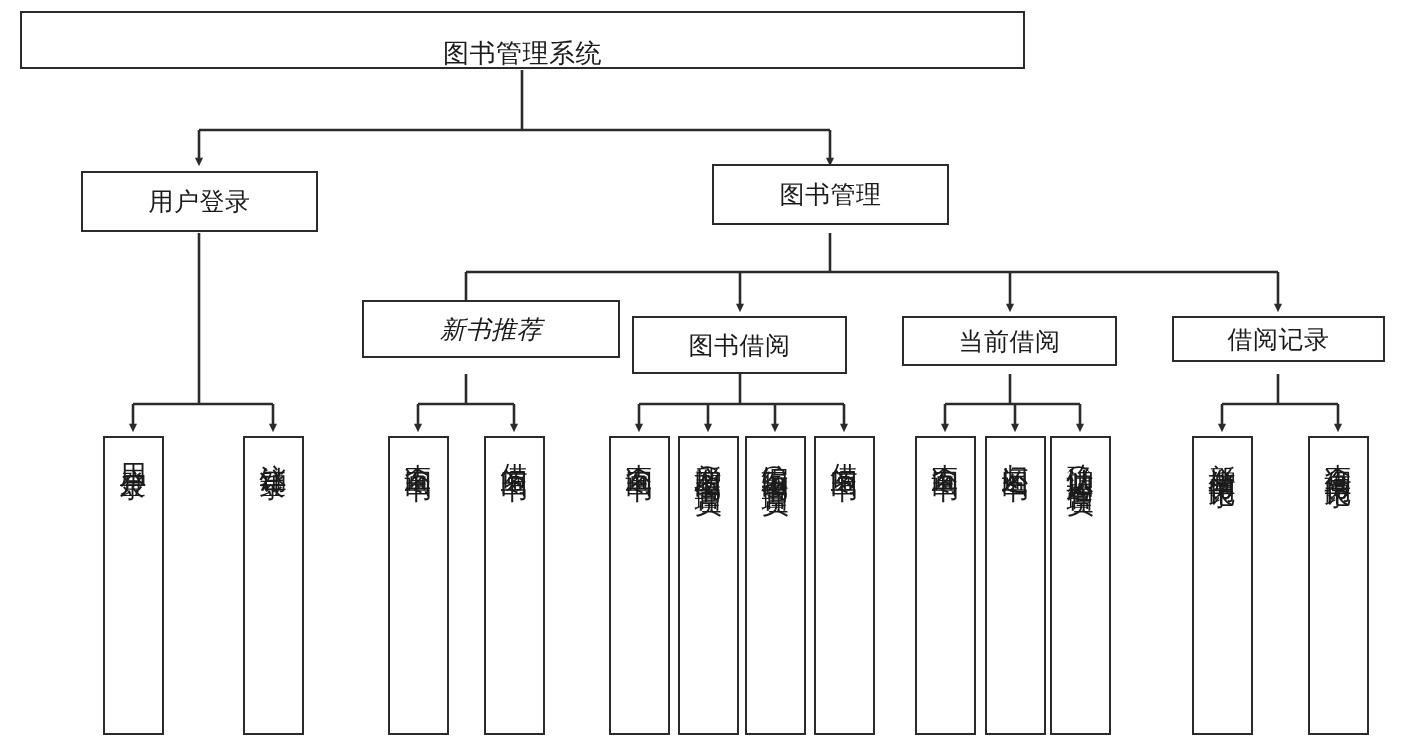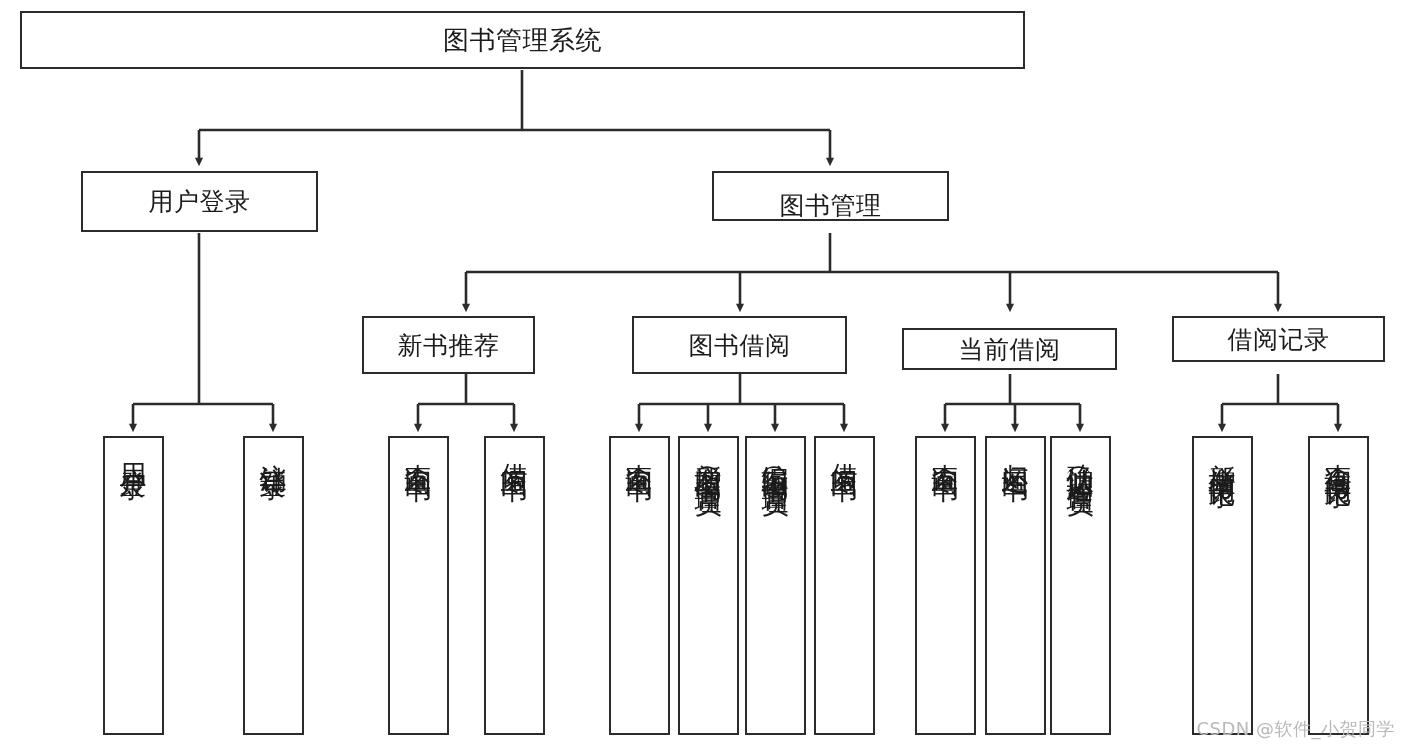--- a/index.html
+++ b/index.html
@@ -116,38 +116,38 @@
       <path d="M1015,404 L1015,428" marker-end="url(#arrow)"></path>
       <path d="M1080,404 L1080,428" marker-end="url(#arrow)"></path>
 
       <path d="M1278,374 L1278,404"></path>
       <path d="M1222,404 L1338,404"></path>
       <path d="M1222,404 L1222,428" marker-end="url(#arrow)"></path>
       <path d="M1338,404 L1338,428" marker-end="url(#arrow)"></path>
     </g>
   </svg>
 
-  <div class="node horiz root" style="left:20px; top:11px; width:1005px; height:58px;">
+  <div class="node horiz root" style="left:20px; top:11px; width:1005px; height:58px;align-items:flex-end;">
     <span class="label">图书管理系统</span>
   </div>
 
   <div class="node horiz" style="left:81px; top:171px; width:237px; height:61px;">
     <span class="label">用户登录</span>
   </div>
-  <div class="node horiz" style="left:712px; top:171px; width:237px; height:50px;align-items:flex-end;">
+  <div class="node horiz" style="left:712px; top:164px; width:237px; height:61px;">
     <span class="label">图书管理</span>
   </div>
 
-  <div class="node horiz" style="left:362px; top:316px; width:173px; height:58px;">
+  <div class="node horiz" style="left:362px; top:300px; width:258px; height:58px;font-style:italic;">
     <span class="label">新书推荐</span>
   </div>
   <div class="node horiz" style="left:632px; top:316px; width:215px; height:58px;font-family:Liberation Serif, serif;">
     <span class="label">图书借阅</span>
   </div>
-  <div class="node horiz" style="left:902px; top:328px; width:215px; height:42px;">
+  <div class="node horiz" style="left:902px; top:316px; width:215px; height:50px;">
     <span class="label">当前借阅</span>
   </div>
   <div class="node horiz" style="left:1172px; top:316px; width:213px; height:46px;">
     <span class="label">借阅记录</span>
   </div>
 
   <div class="node vert" style="left:103px; top:436px; width:61px; height:299px;">
     <span class="label">用户登录</span>
   </div>
   <div class="node vert" style="left:243px; top:436px; width:61px; height:299px;">
@@ -184,15 +184,14 @@
     <span class="label">确认归还（管理员）</span>
   </div>
 
   <div class="node vert" style="left:1192px; top:436px; width:61px; height:299px;">
     <span class="label">新增借阅记录</span>
   </div>
   <div class="node vert" style="left:1308px; top:436px; width:61px; height:299px;">
     <span class="label">查询借阅记录</span>
   </div>
 
-  <div class="watermark">CSDN @软件_小贺同学</div>
 
 </div>
 
 </body></html>

